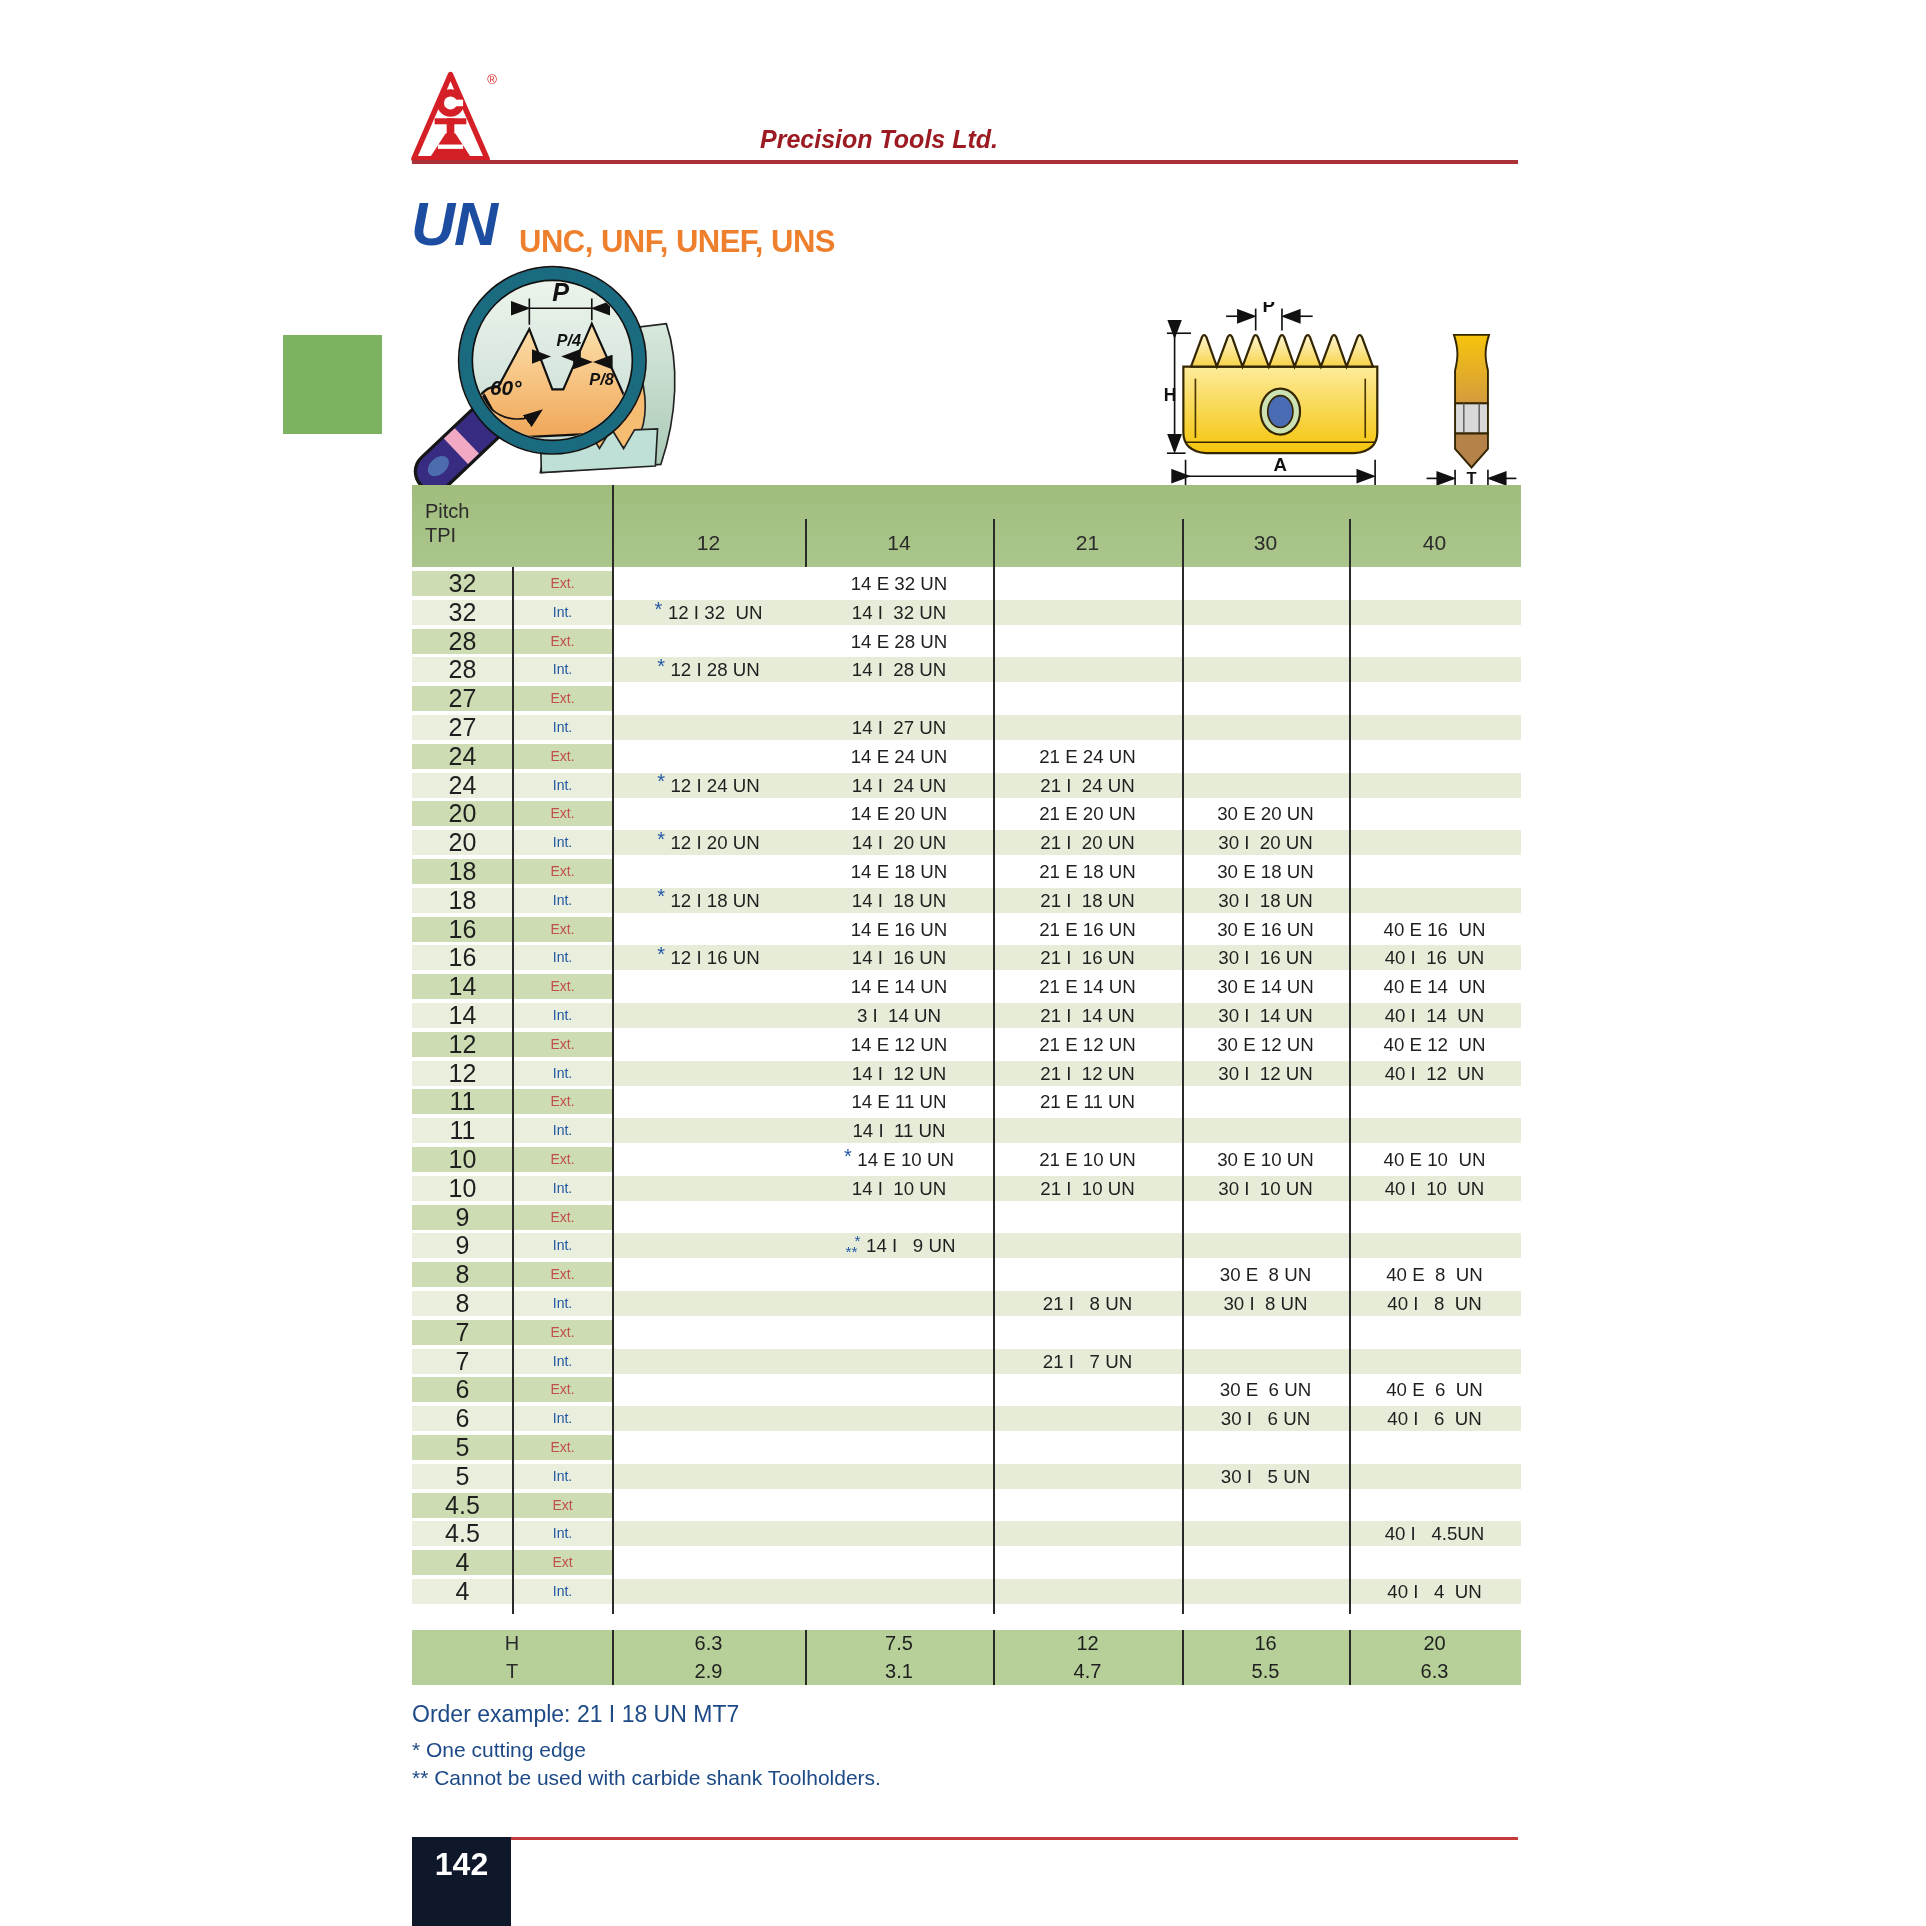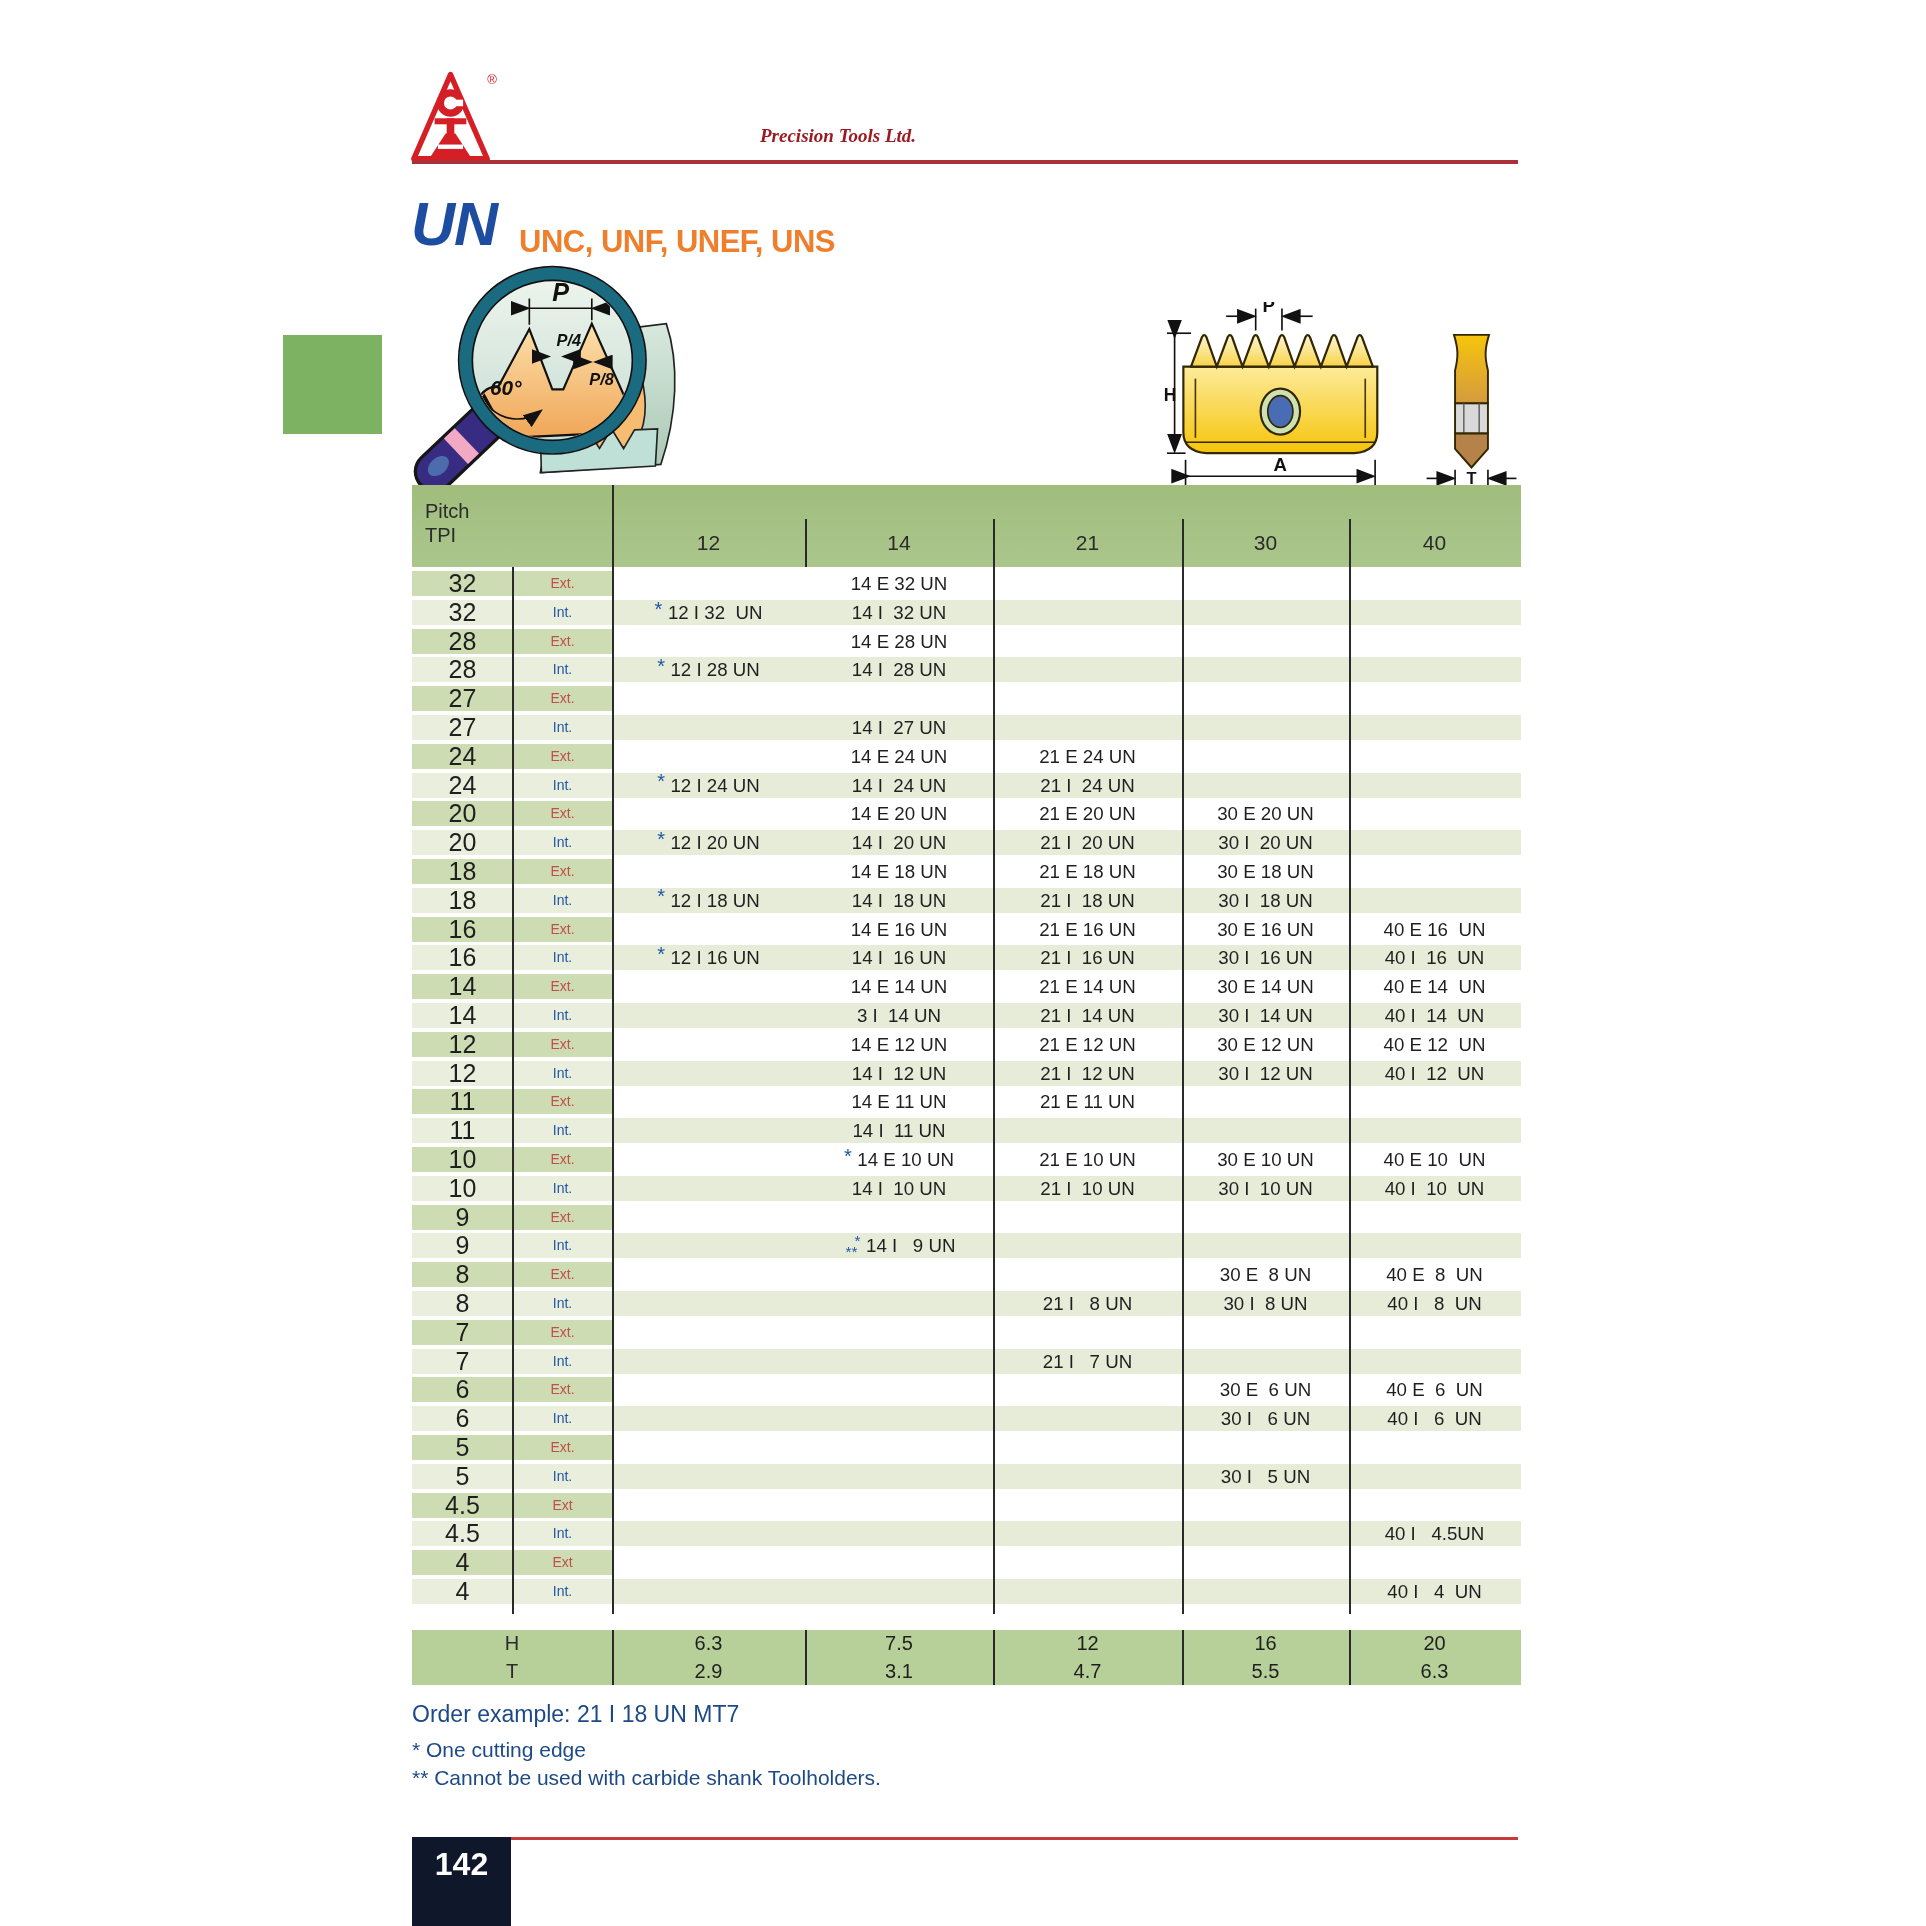--- a/index.html
+++ b/index.html
@@ -3,22 +3,22 @@
 <meta charset="utf-8">
 <style>
   html,body{margin:0;padding:0;background:#ffffff;}
   .page{position:relative;width:1926px;height:1926px;background:#ffffff;overflow:hidden;
         font-family:"Liberation Sans", sans-serif;color:#1f1f1f;}
   .abs{position:absolute;}
 
   
   .brand-name{position:absolute;left:502px;top:76px;font-family:"DejaVu Serif",serif;
       font-style:italic;font-weight:bold;font-size:65px;color:#d51f26;letter-spacing:-1.6px;}
-  .brand-tagline{position:absolute;left:760px;top:125px;font-family:Liberation Serif, serif;
-      font-style:italic;font-weight:bold;font-size:19px;color:#9c1b22;}
+  .brand-tagline{position:absolute;left:760px;top:125px;font-family:Liberation Sans, sans-serif;
+      font-style:italic;font-weight:bold;font-size:25px;color:#9c1b22;}
   .page-title{position:absolute;left:983px;top:87px;width:535px;text-align:right;
       font-size:54px;font-weight:bold;color:#1e3c78;letter-spacing:-1.6px;}
   .top-rule{position:absolute;left:412px;top:160px;width:1106px;height:4.4px;background:#ab3138;}
 
   
   .sec-code{position:absolute;left:411px;top:189px;font-size:61px;font-weight:bold;
       font-style:italic;color:#1c4da0;letter-spacing:-1.1px;}
   .sec-families{position:absolute;left:519px;top:224px;font-size:31px;font-weight:bold;
       color:#ee7f2d;letter-spacing:-0.5px;}
 

